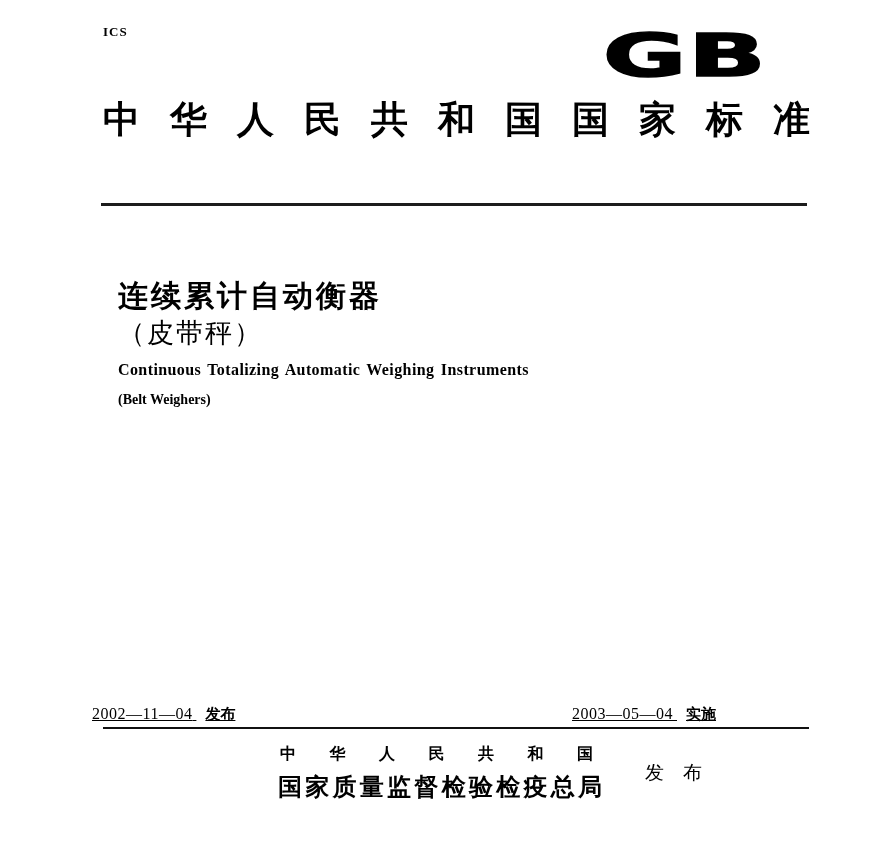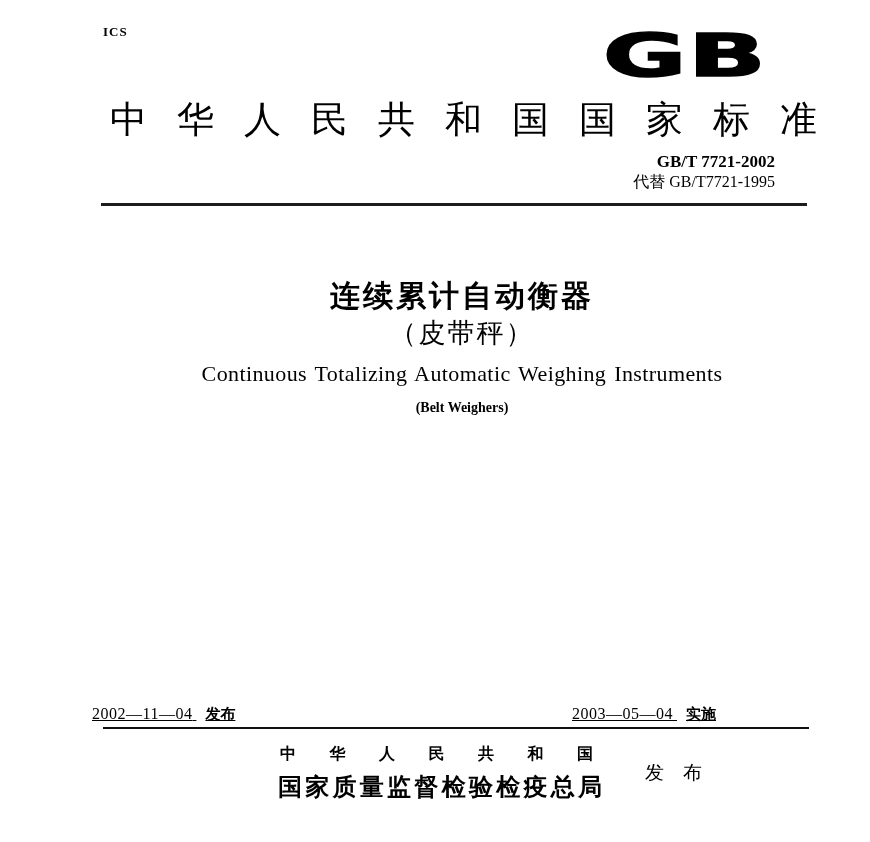--- a/index.html
+++ b/index.html
@@ -39,25 +39,25 @@
     line-height: 1;
     letter-spacing: 1px;
     transform: scale(1.38, 0.80);
     transform-origin: 100% 0;
     -webkit-text-stroke: 2px #000;
   }
 
   
   .banner {
     position: absolute;
-    left: 110px;
+    left: 103px;
     top: 100px;
     width: 707px;
     font-size: 37px;
-    font-weight: normal;
+    font-weight: bold;
     line-height: 1.1;
     white-space: nowrap;
     text-align: justify;
     text-align-last: justify;
     font-family: "Liberation Serif", serif;
   }
 
   
   .std-block {
     position: absolute;
@@ -83,43 +83,42 @@
     left: 101px;
     top: 203px;
     width: 706px;
     height: 3px;
     background: #1c1c1c;
   }
 
   
   .title-wrap {
     position: absolute;
-    left: 105px;
+    left: 118px;
     top: 278px;
     width: 714px;
-    text-align: center;
   }
   .title-cn {
     font-size: 30px;
     font-weight: bold;
     letter-spacing: 3px;
     line-height: 1.2;
     font-family: "Liberation Sans", sans-serif;
   }
   .title-cn-sub {
     font-size: 27px;
     font-weight: normal;
     letter-spacing: 2px;
     margin-top: 3px;
     line-height: 1.2;
     font-family: "Liberation Sans", sans-serif;
   }
   .title-en {
-    font-size: 22px;
-    font-weight: normal;
+    font-size: 16px;
+    font-weight: bold;
     margin-top: 12px;
     letter-spacing: 0.4px;
     word-spacing: 2px;
     font-family: "Liberation Serif", serif;
   }
   .title-en-sub {
     font-size: 14px;
     font-weight: bold;
     margin-top: 13px;
     font-family: "Liberation Serif", serif;
@@ -202,24 +201,20 @@
 <body>
 
 <div class="page">
 
   <div class="ics">ICS</div>
 
   <div class="gb-logo">GB</div>
 
   <div class="banner">中 华 人 民 共 和 国 国 家 标 准</div>
 
-  <div class="std-block">
-    <div class="std-code">GB/T 7721-2002</div>
-    <div class="std-supersedes">代替 GB/T7721-1995</div>
-  </div>
 
   <div class="rule-top"></div>
 
   <div class="title-wrap">
     <div class="title-cn">连续累计自动衡器</div>
     <div class="title-cn-sub">（皮带秤）</div>
     <div class="title-en">Continuous Totalizing Automatic Weighing Instruments</div>
     <div class="title-en-sub">(Belt Weighers)</div>
   </div>
 

